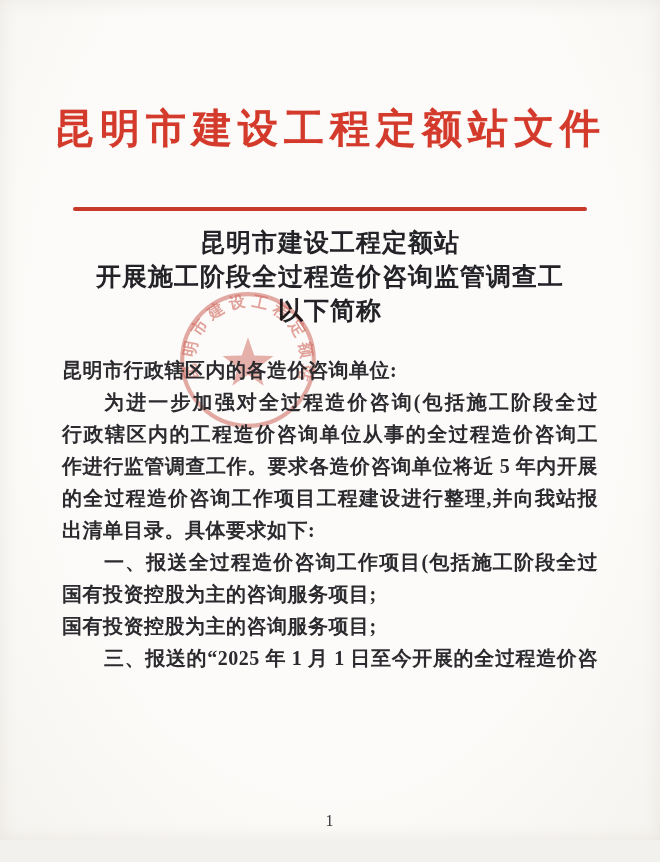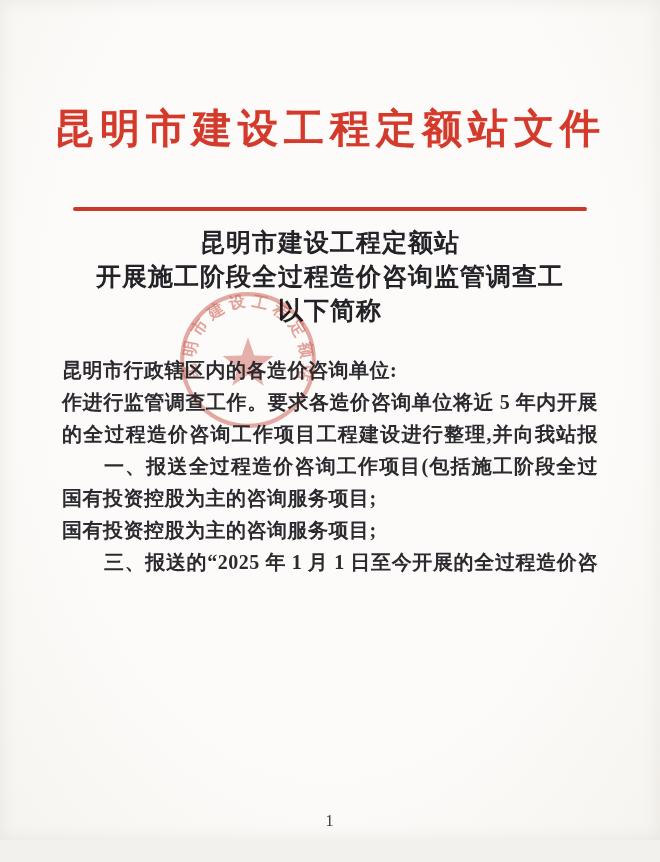--- a/index.html
+++ b/index.html
@@ -108,22 +108,25 @@
     </defs>
     <circle cx="70" cy="70" r="64" fill="none" stroke="#c7463a" stroke-width="4" opacity="0.55"></circle>
     <path d="M70,48 L76.1,65.6 L94.7,66 L79.9,77.2 L85.3,95 L70,84.4 L54.7,95 L60.1,77.2 L45.3,66 L63.9,65.6 Z" fill="#c7463a" opacity="0.5"></path>
     <text font-size="15.5" fill="#c7463a" opacity="0.6" font-weight="bold" font-family="Liberation Serif, DejaVu Serif, serif">
       <textPath href="#sealArc" startOffset="0" textLength="200">昆明市建设工程定额站</textPath>
     </text>
   </svg>
 
   <div class="body-text">
     <div class="b-line">昆明市行政辖区内的各造价咨询单位:</div>
+    <div class="b-line fill indent">为进一步加强对全过程造价咨询(包括施工阶段全过</div>
+    <div class="b-line fill">行政辖区内的工程造价咨询单位从事的全过程造价咨询工</div>
     <div class="b-line fill">作进行监管调查工作。要求各造价咨询单位将近 5 年内开展</div>
     <div class="b-line fill">的全过程造价咨询工作项目工程建设进行整理,并向我站报</div>
+    <div class="b-line">出清单目录。具体要求如下:</div>
     <div class="b-line fill indent">一、报送全过程造价咨询工作项目(包括施工阶段全过</div>
     <div class="b-line">国有投资控股为主的咨询服务项目;</div>
     <div class="b-line">国有投资控股为主的咨询服务项目;</div>
     <div class="b-line fill indent">三、报送的“2025 年 1 月 1 日至今开展的全过程造价咨</div>
   </div>
 
   <div class="page-number">1</div>
 
 </div>
 

